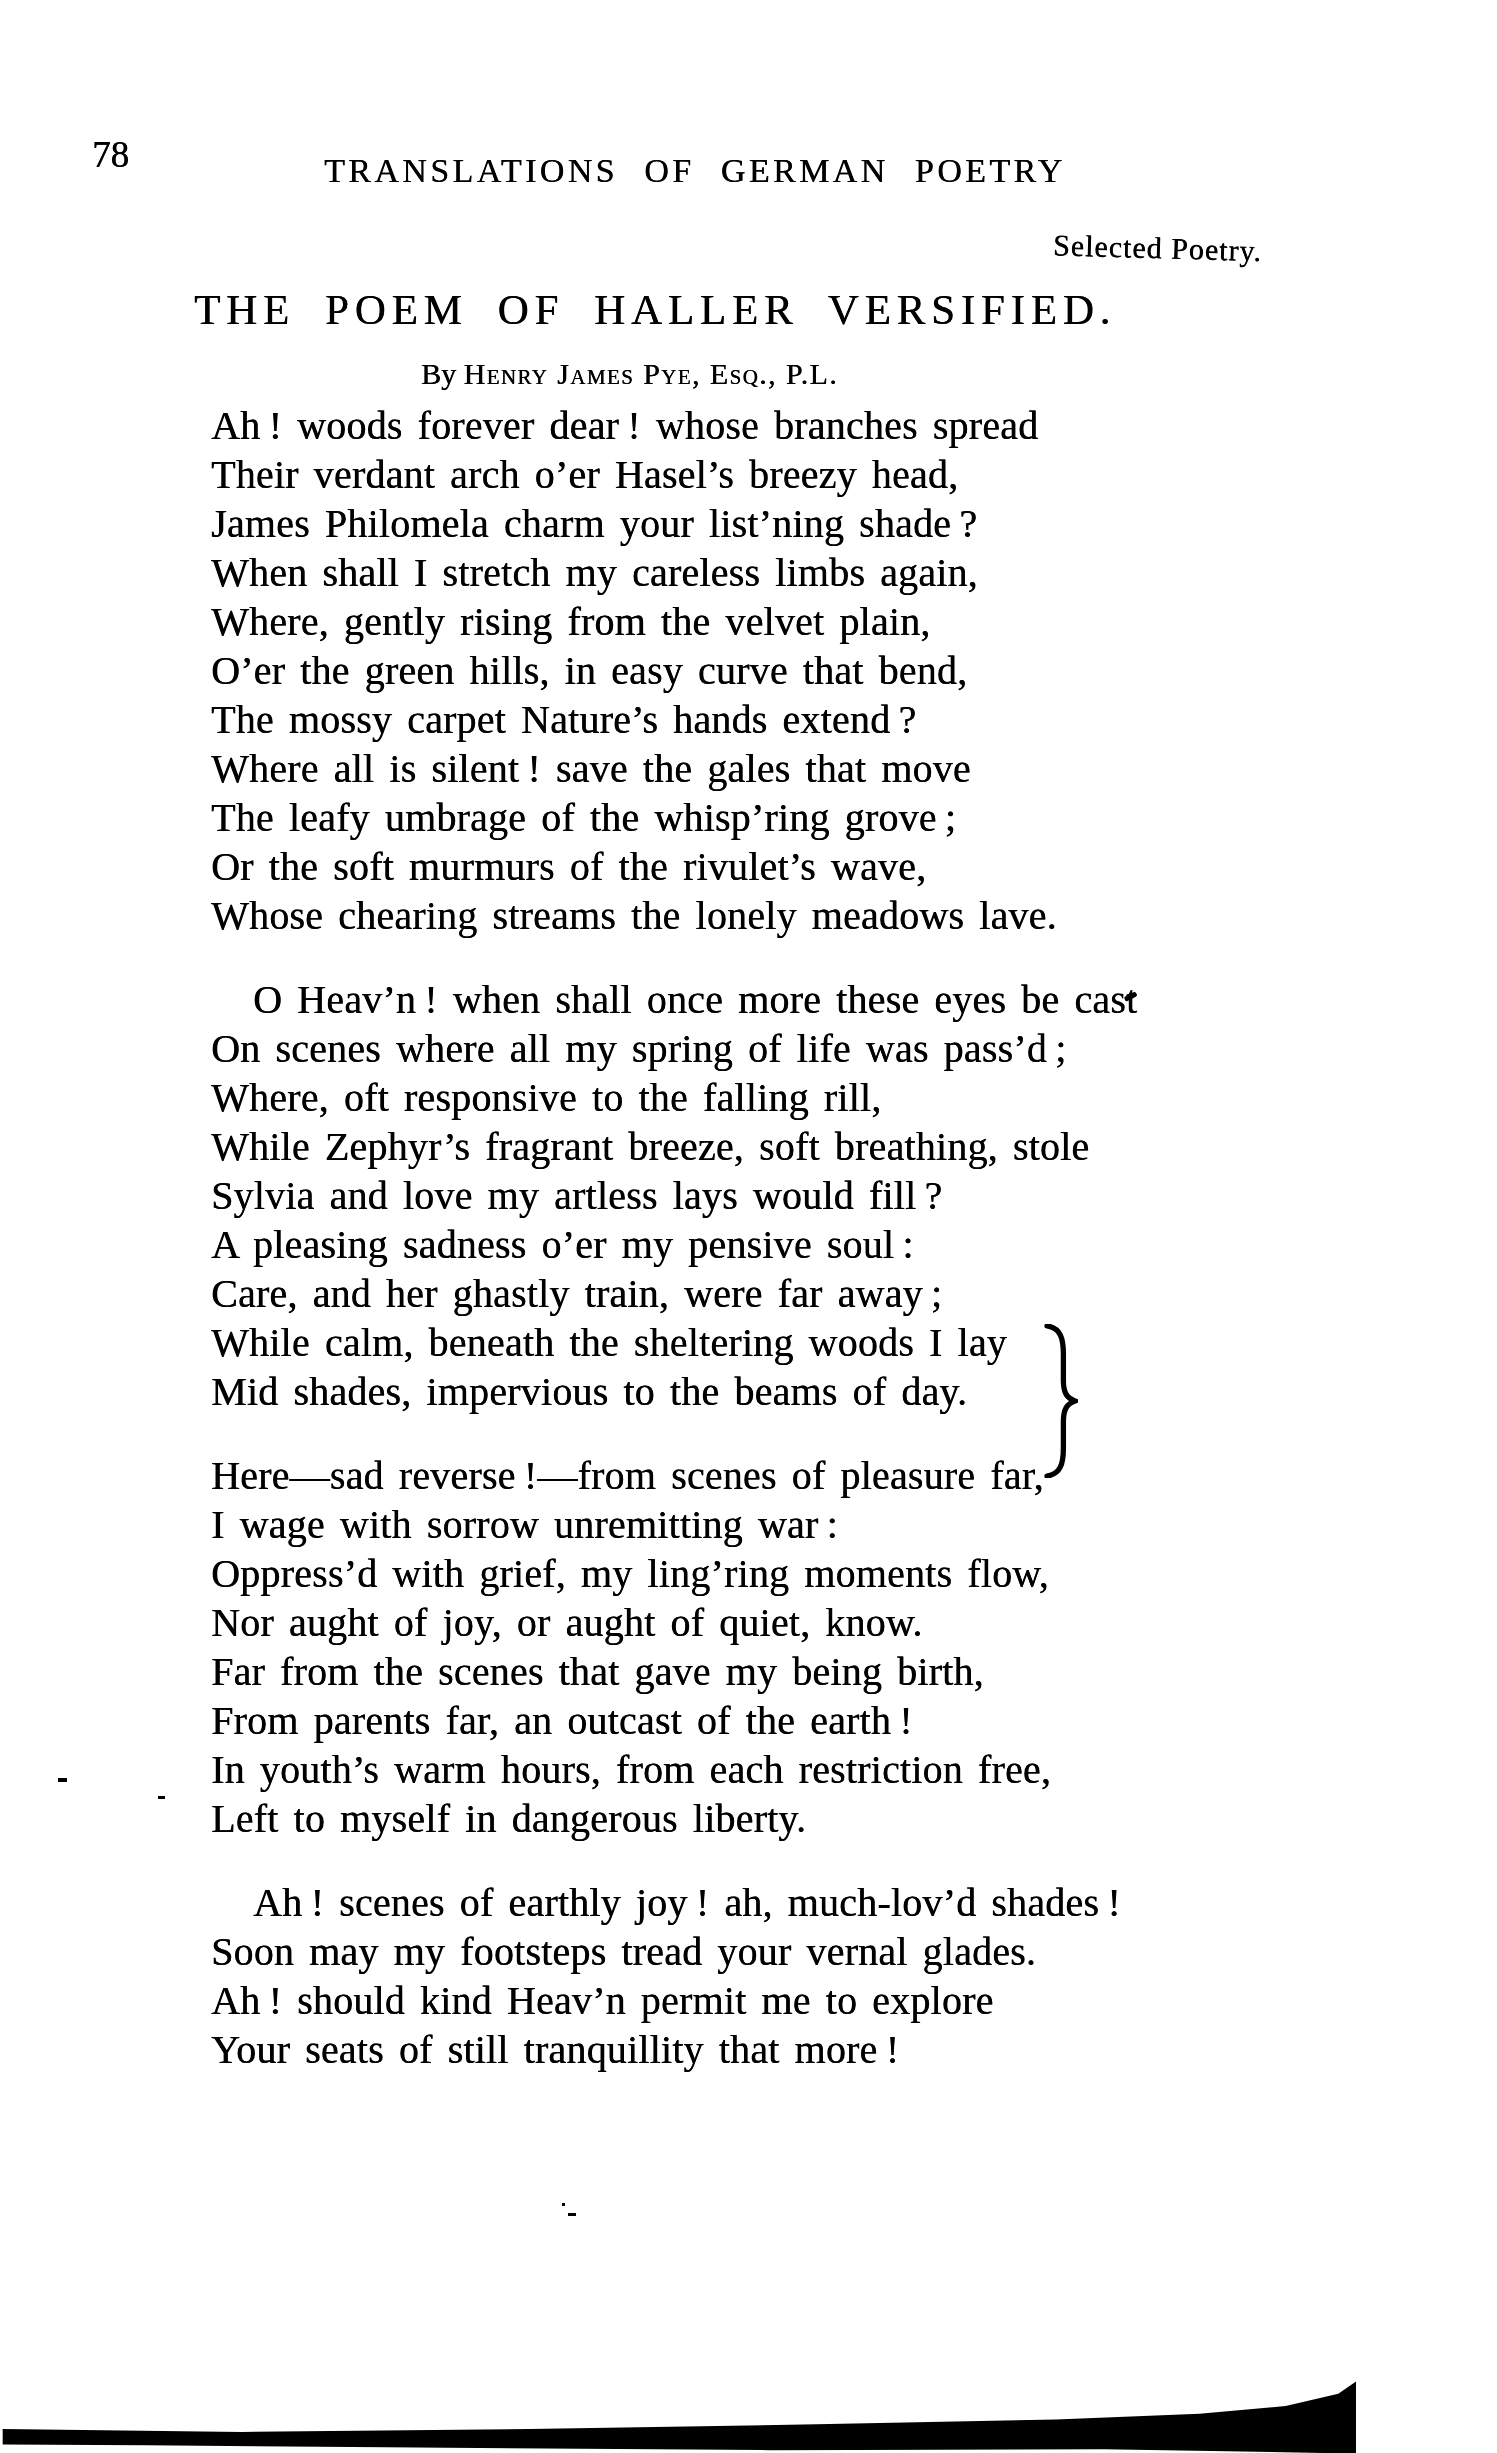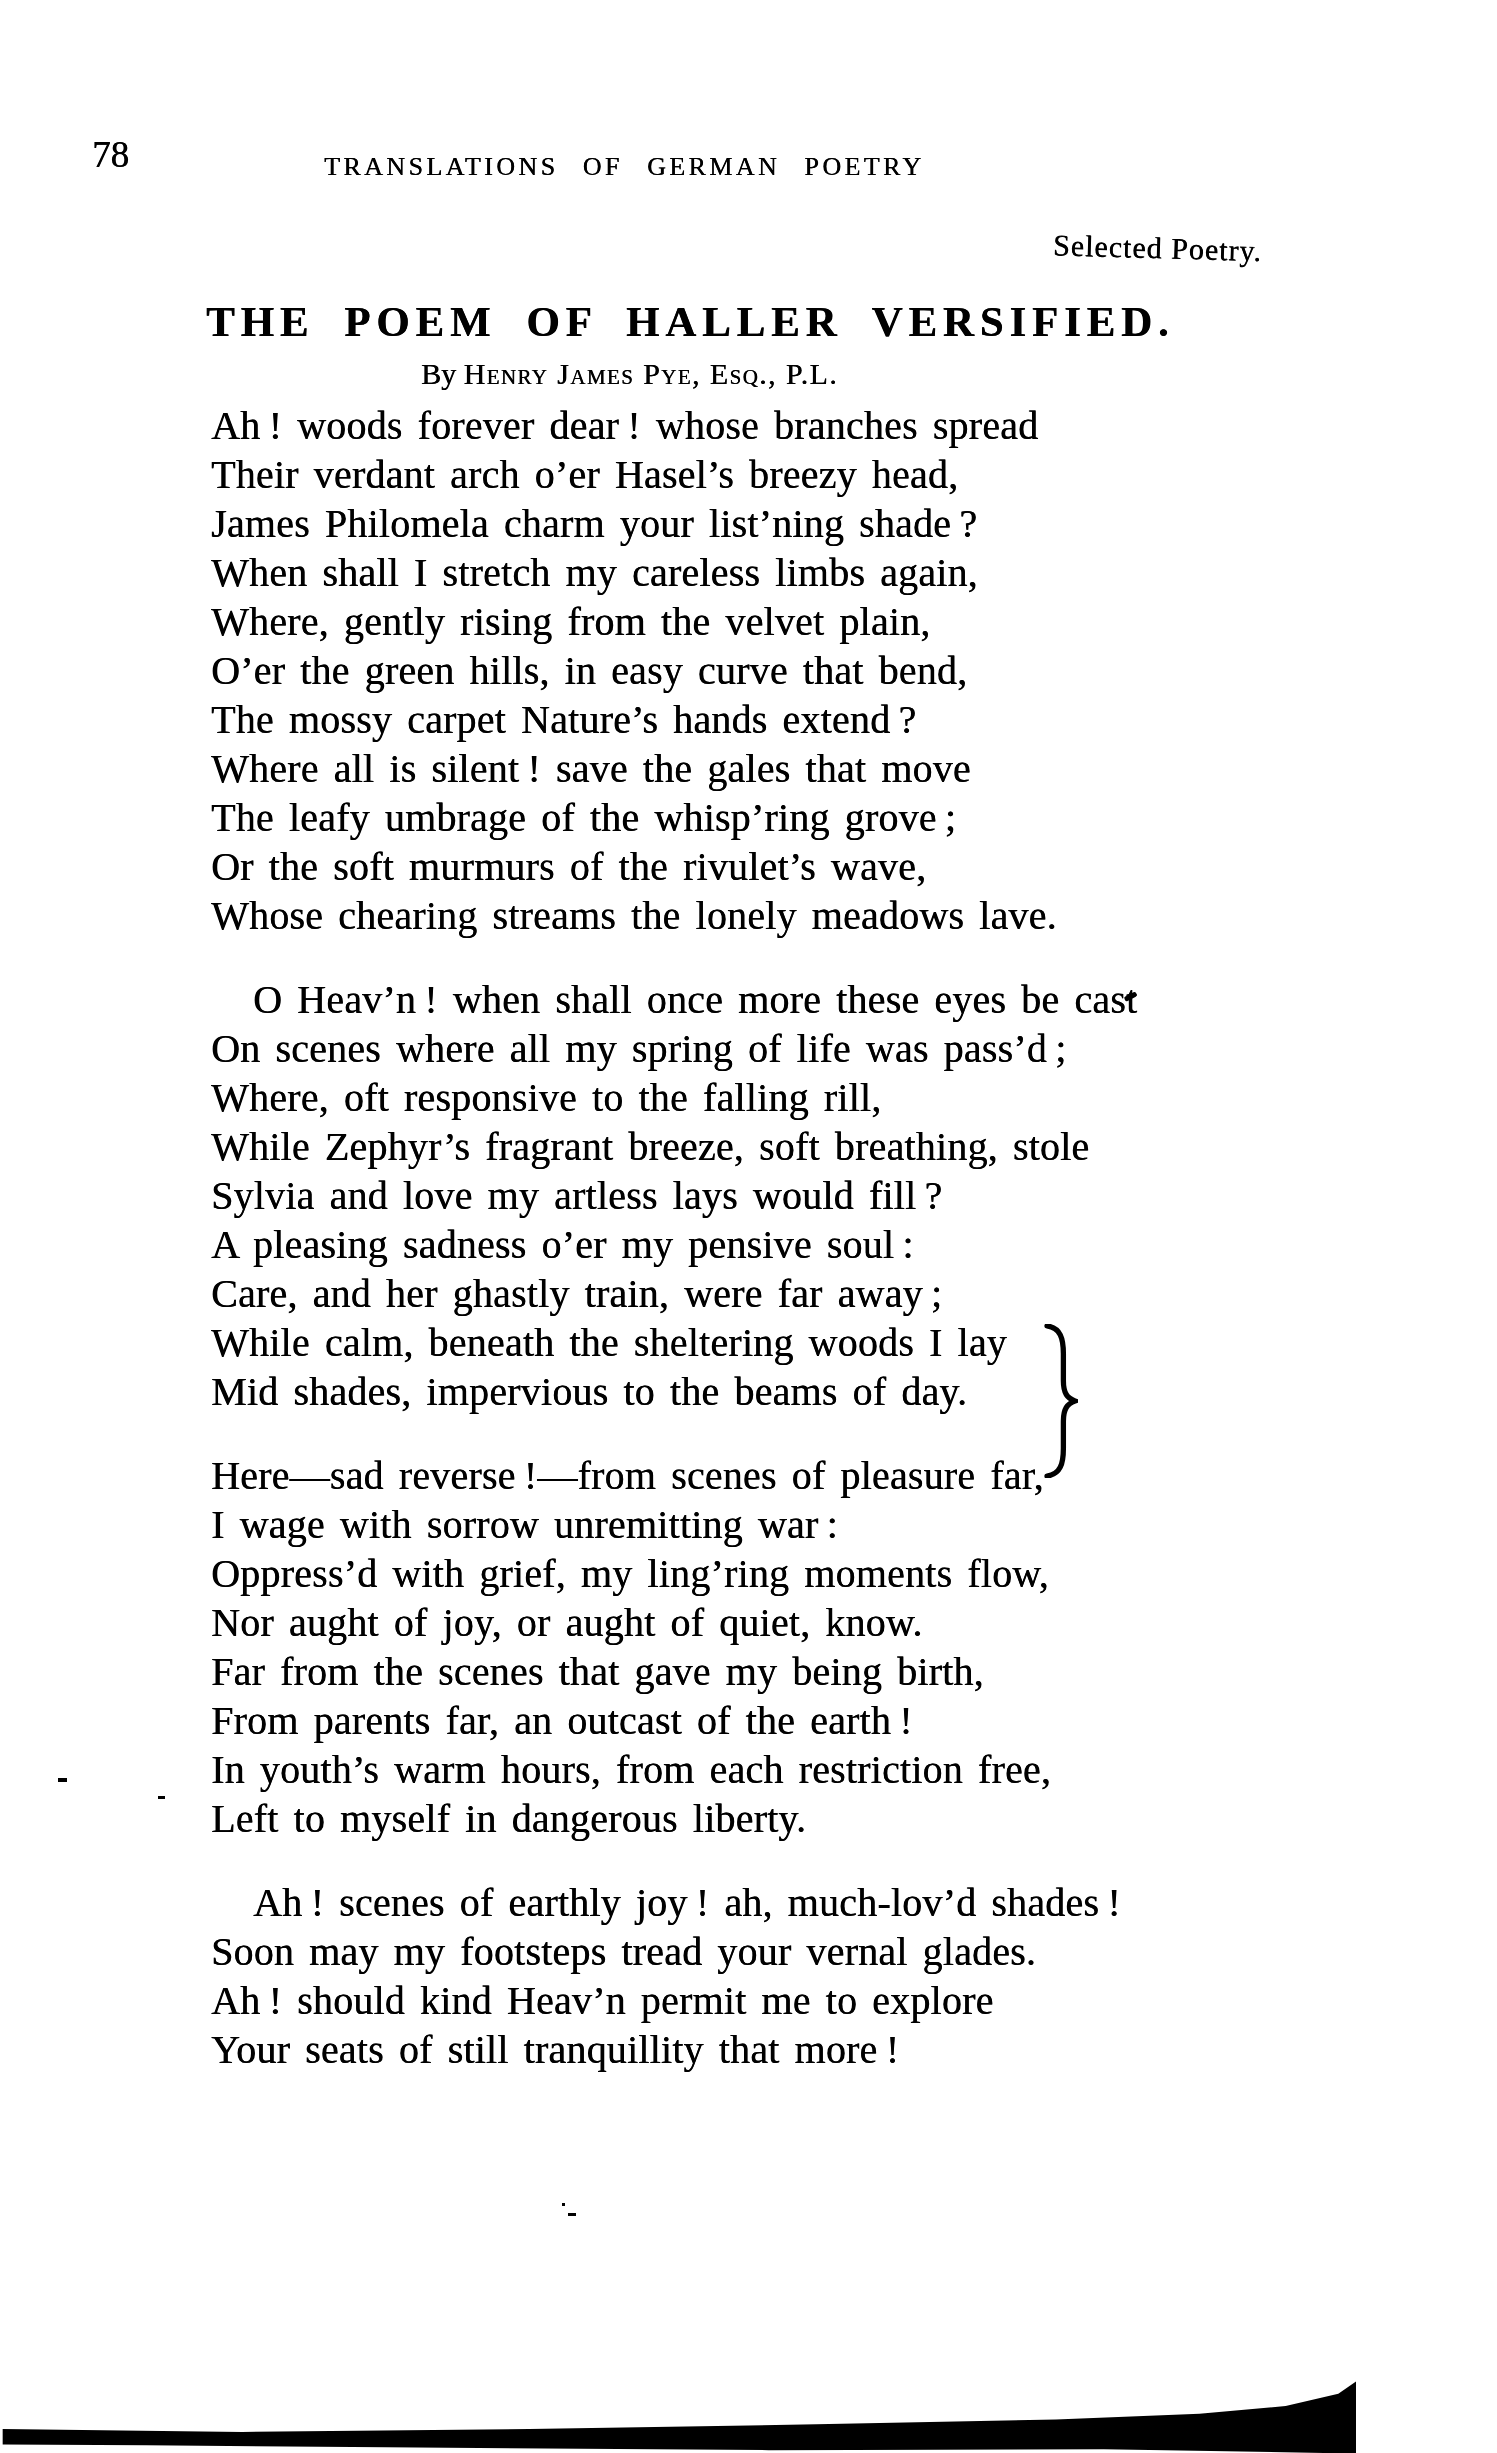--- a/index.html
+++ b/index.html
@@ -16,41 +16,41 @@
   .page-number {
     position: absolute;
     left: 92px;
     top: 133px;
     font-size: 37px;
   }
   .running-title {
     position: absolute;
     left: 324px;
     top: 152px;
-    font-size: 26px;
+    font-size: 34px;
     letter-spacing: 3.4px;
     word-spacing: 14.4px;
     white-space: nowrap;
   }
   .section-label {
     position: absolute;
     left: 1053px;
     top: 231px;
     font-size: 30px;
     letter-spacing: 1px;
     white-space: nowrap;
     transform: rotate(1.6deg);
   }
   .poem-title {
     position: absolute;
     left: 190px;
     top: 281px;
-    margin: 16px;
+    margin: 4px;
     font-size: 43px;
-    font-weight: bold;
+    font-weight: normal;
     letter-spacing: 5.8px;
     word-spacing: 13.4px;
     white-space: nowrap;
   }
   .byline {
     position: absolute;
     left: 421px;
     top: 357px;
     font-size: 30px;
     white-space: nowrap;

